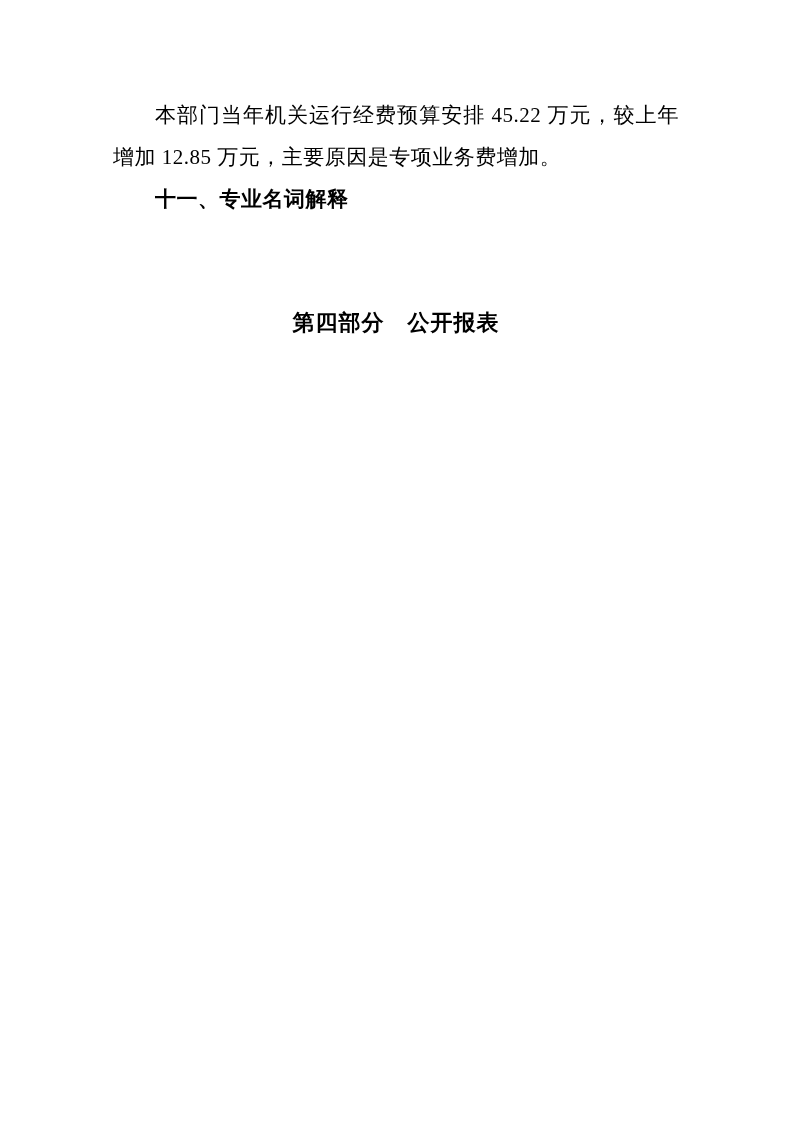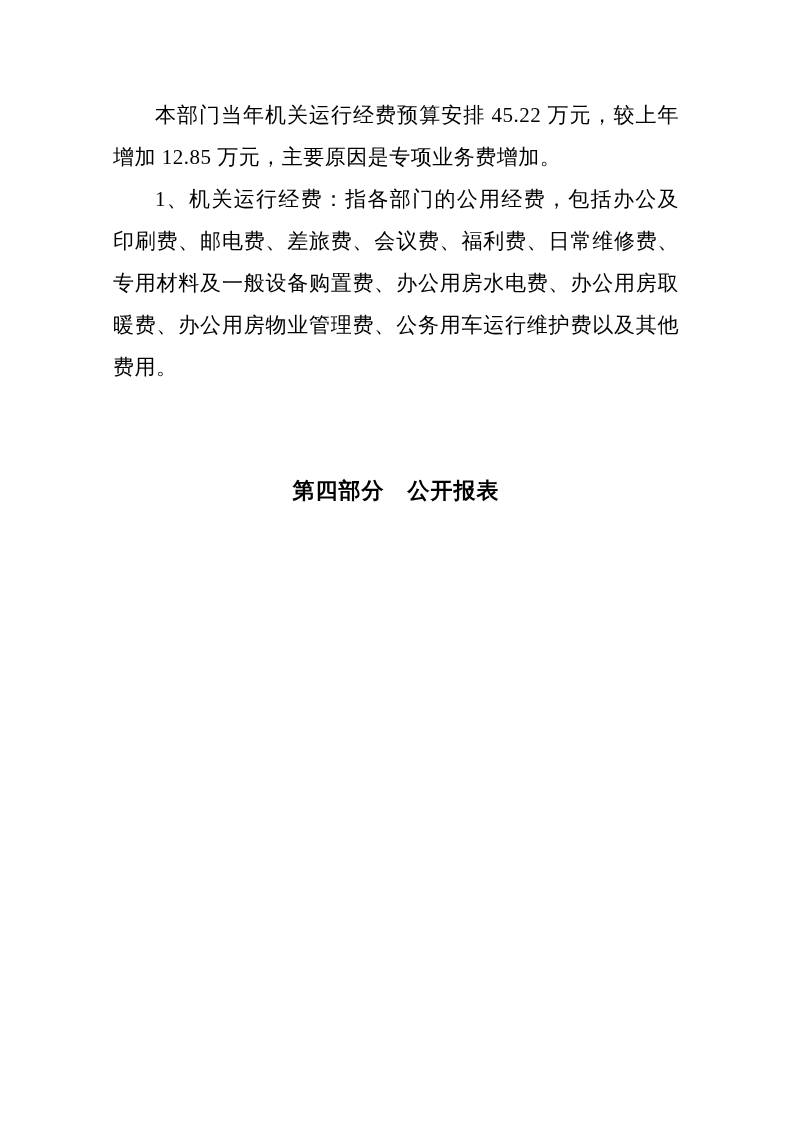--- a/index.html
+++ b/index.html
@@ -50,16 +50,16 @@
     line-height: 42px;
     letter-spacing: 1px;
   }
 </style>
 </head>
 <body>
 
 <div class="page">
   <div class="content">
     <p class="para">本部门当年机关运行经费预算安排 45.22 万元，较上年增加 12.85 万元，主要原因是专项业务费增加。</p>
-    <p class="para">1、机关运行经费：指各部门的公用经费，包括办公及印刷费、邮电费、差旅费、会议费、福利费、日常维修费、专用材料及一般设备购置费、办公用房水电费、办公用房取暖费、办公用房物业管理费、公务用车运行维护费以及其他费用。</p>
+    <h3 class="section-heading">十一、专业名词解释</h3>
     <h2 class="part-heading">第四部分　公开报表</h2>
   </div>
 </div>
 
 </body></html>

